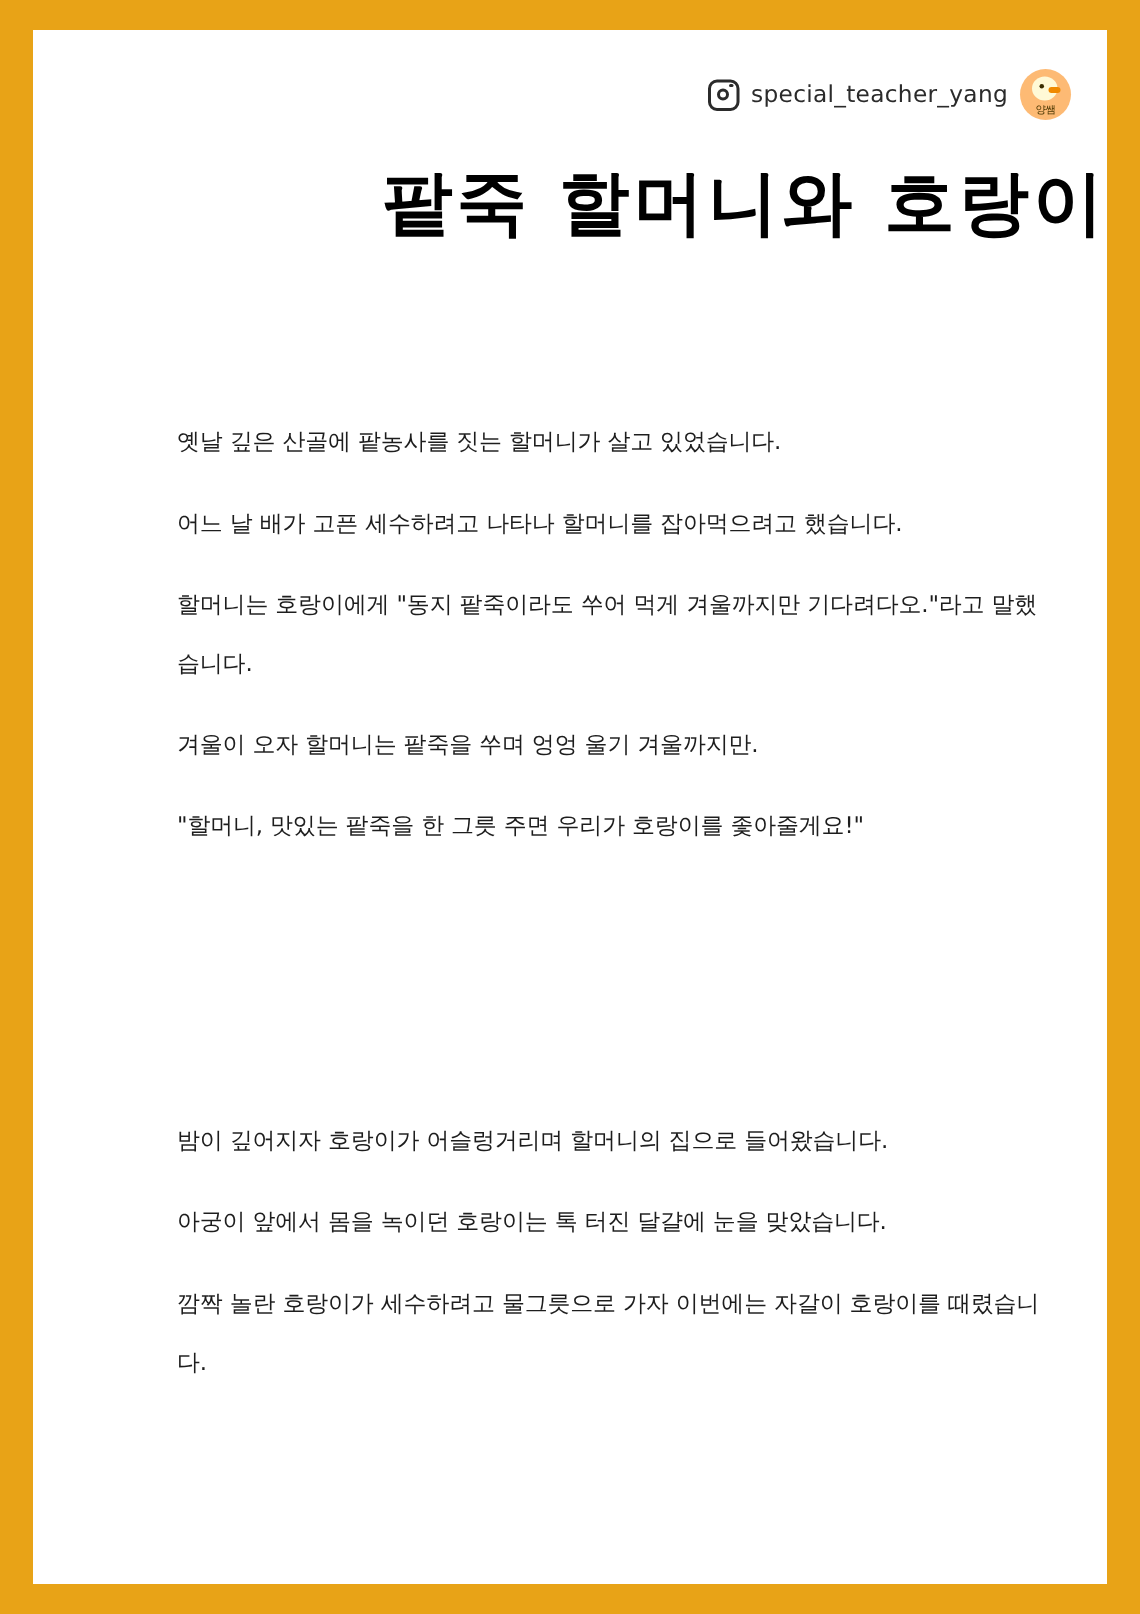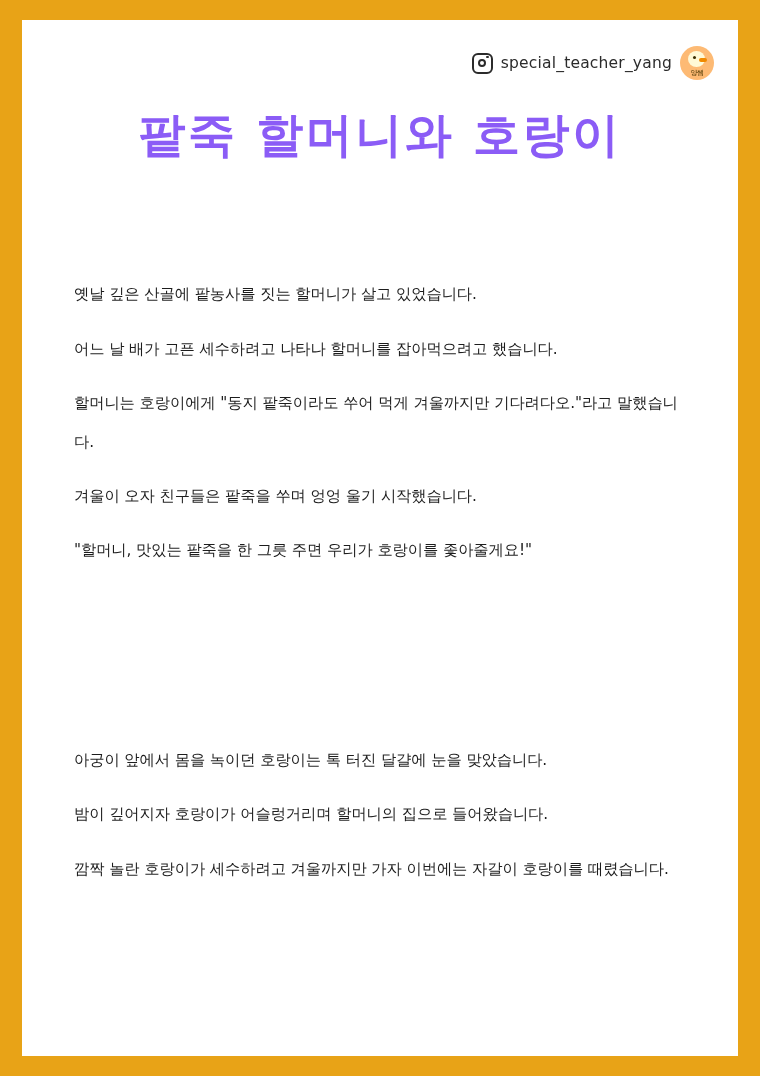--- a/index.html
+++ b/index.html
@@ -117,42 +117,43 @@
     font-family: "DejaVu Sans", sans-serif;
     letter-spacing: -0.4px;
   }
 
   
   .title {
     position: absolute;
     left: 0;
     right: 0;
     top: 84px;
-    text-align: center;
+    text-align: right;
     font-size: 47px;
     font-weight: bold;
-    color: #8b5cf6;
+    color: #000000;
     letter-spacing: 2.5px;
     font-family: "DejaVu Sans", sans-serif;
   }
 
   
   .body-text {
     position: absolute;
     left: 52px;
     right: 44px;
     top: 240px;
   }
   .para {
     font-size: 15.3px;
     line-height: 39px;
     color: #1d1d1d;
     font-family: "DejaVu Sans", sans-serif;
     letter-spacing: -0.1px;
     white-space: normal;
+    margin-left: 44px;
   }
   .spacer {
     height: 140px;
   }
   .section2 {
     margin-top: 0;
   }
 </style>
 </head>
 <body>
@@ -169,25 +170,25 @@
       <span class="label">양쌤</span>
     </span>
   </div>
 
   <div class="title">팥죽 할머니와 호랑이</div>
 
   <div class="body-text">
     <p class="para">옛날 깊은 산골에 팥농사를 짓는 할머니가 살고 있었습니다.</p>
     <p class="para">어느 날 배가 고픈 세수하려고 나타나 할머니를 잡아먹으려고 했습니다.</p>
     <p class="para">할머니는 호랑이에게 "동지 팥죽이라도 쑤어 먹게 겨울까지만 기다려다오."라고 말했습니다.</p>
-    <p class="para">겨울이 오자 친구들은 팥죽을 쑤며 엉엉 울기 시작했습니다.</p>
+    <p class="para">겨울이 오자 할머니는 팥죽을 쑤며 엉엉 울기 겨울까지만.</p>
     <p class="para">"할머니, 맛있는 팥죽을 한 그릇 주면 우리가 호랑이를 좇아줄게요!"</p>
 
     <div class="spacer"></div>
 
     <div class="section2">
+      <p class="para">밤이 깊어지자 호랑이가 어슬렁거리며 할머니의 집으로 들어왔습니다.</p>
       <p class="para">아궁이 앞에서 몸을 녹이던 호랑이는 톡 터진 달걀에 눈을 맞았습니다.</p>
-      <p class="para">밤이 깊어지자 호랑이가 어슬렁거리며 할머니의 집으로 들어왔습니다.</p>
-      <p class="para">깜짝 놀란 호랑이가 세수하려고 겨울까지만 가자 이번에는 자갈이 호랑이를 때렸습니다.</p>
+      <p class="para">깜짝 놀란 호랑이가 세수하려고 물그릇으로 가자 이번에는 자갈이 호랑이를 때렸습니다.</p>
     </div>
   </div>
 
 </div>
 
 </body></html>

